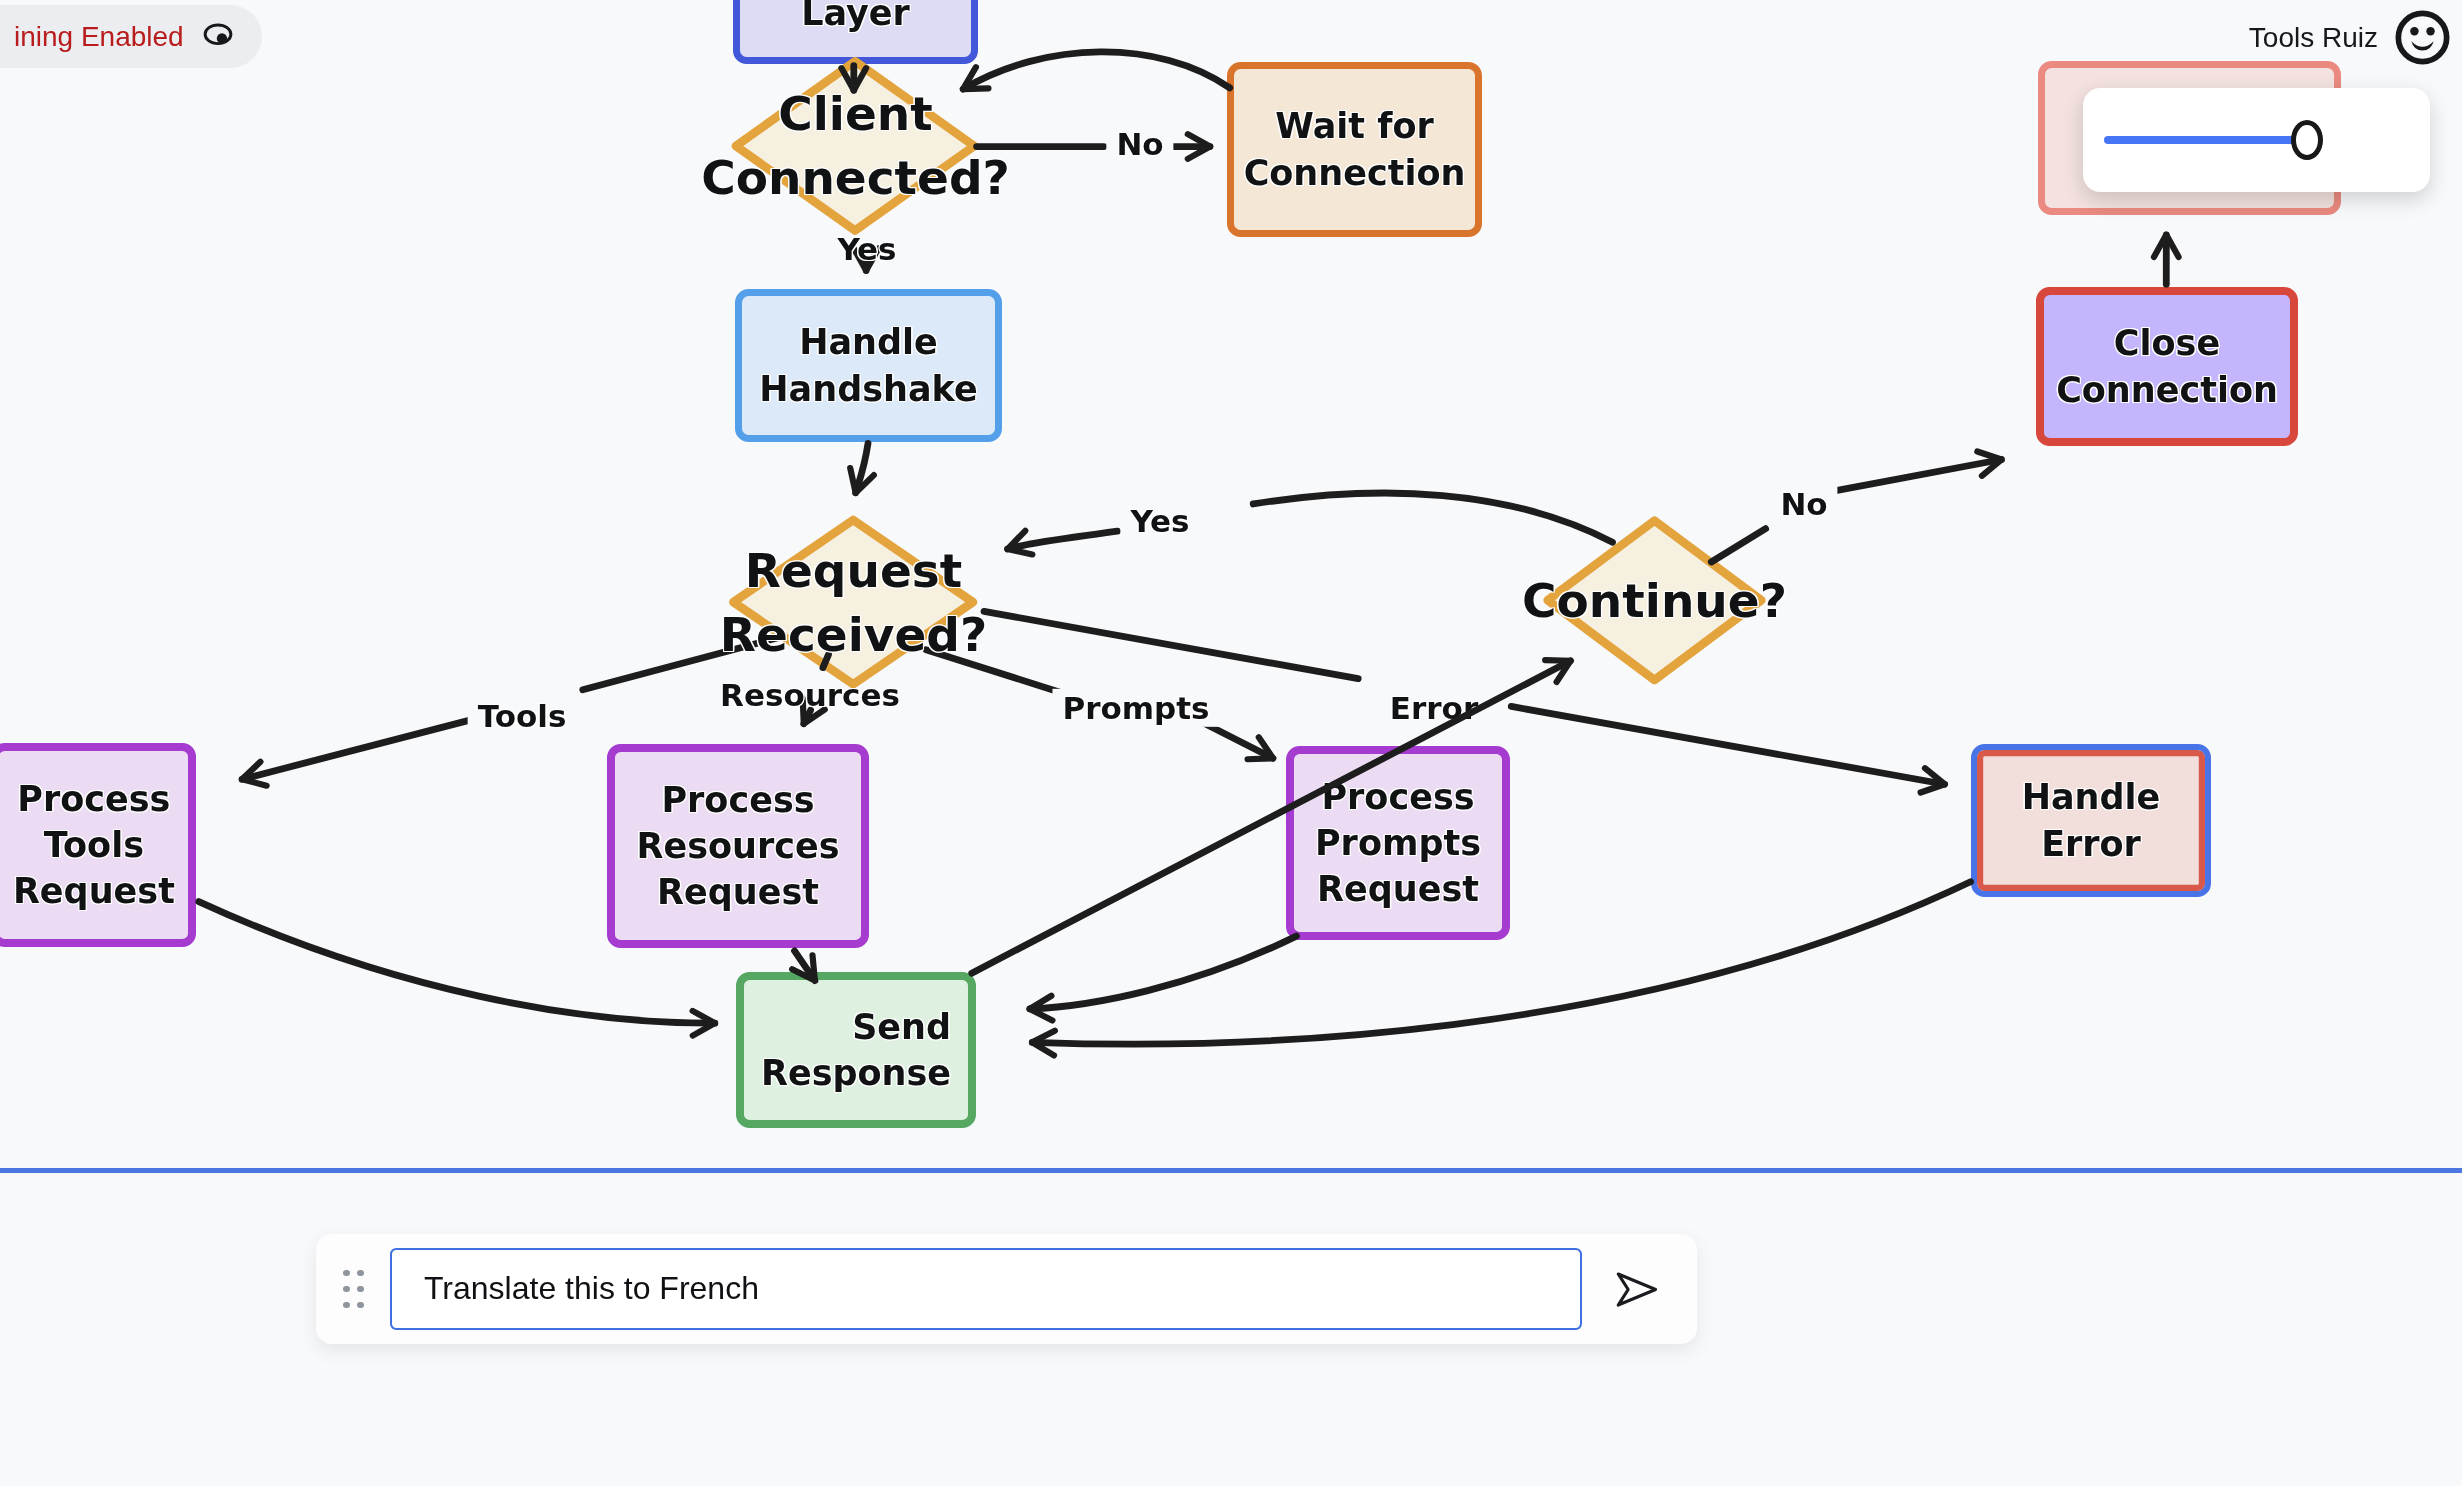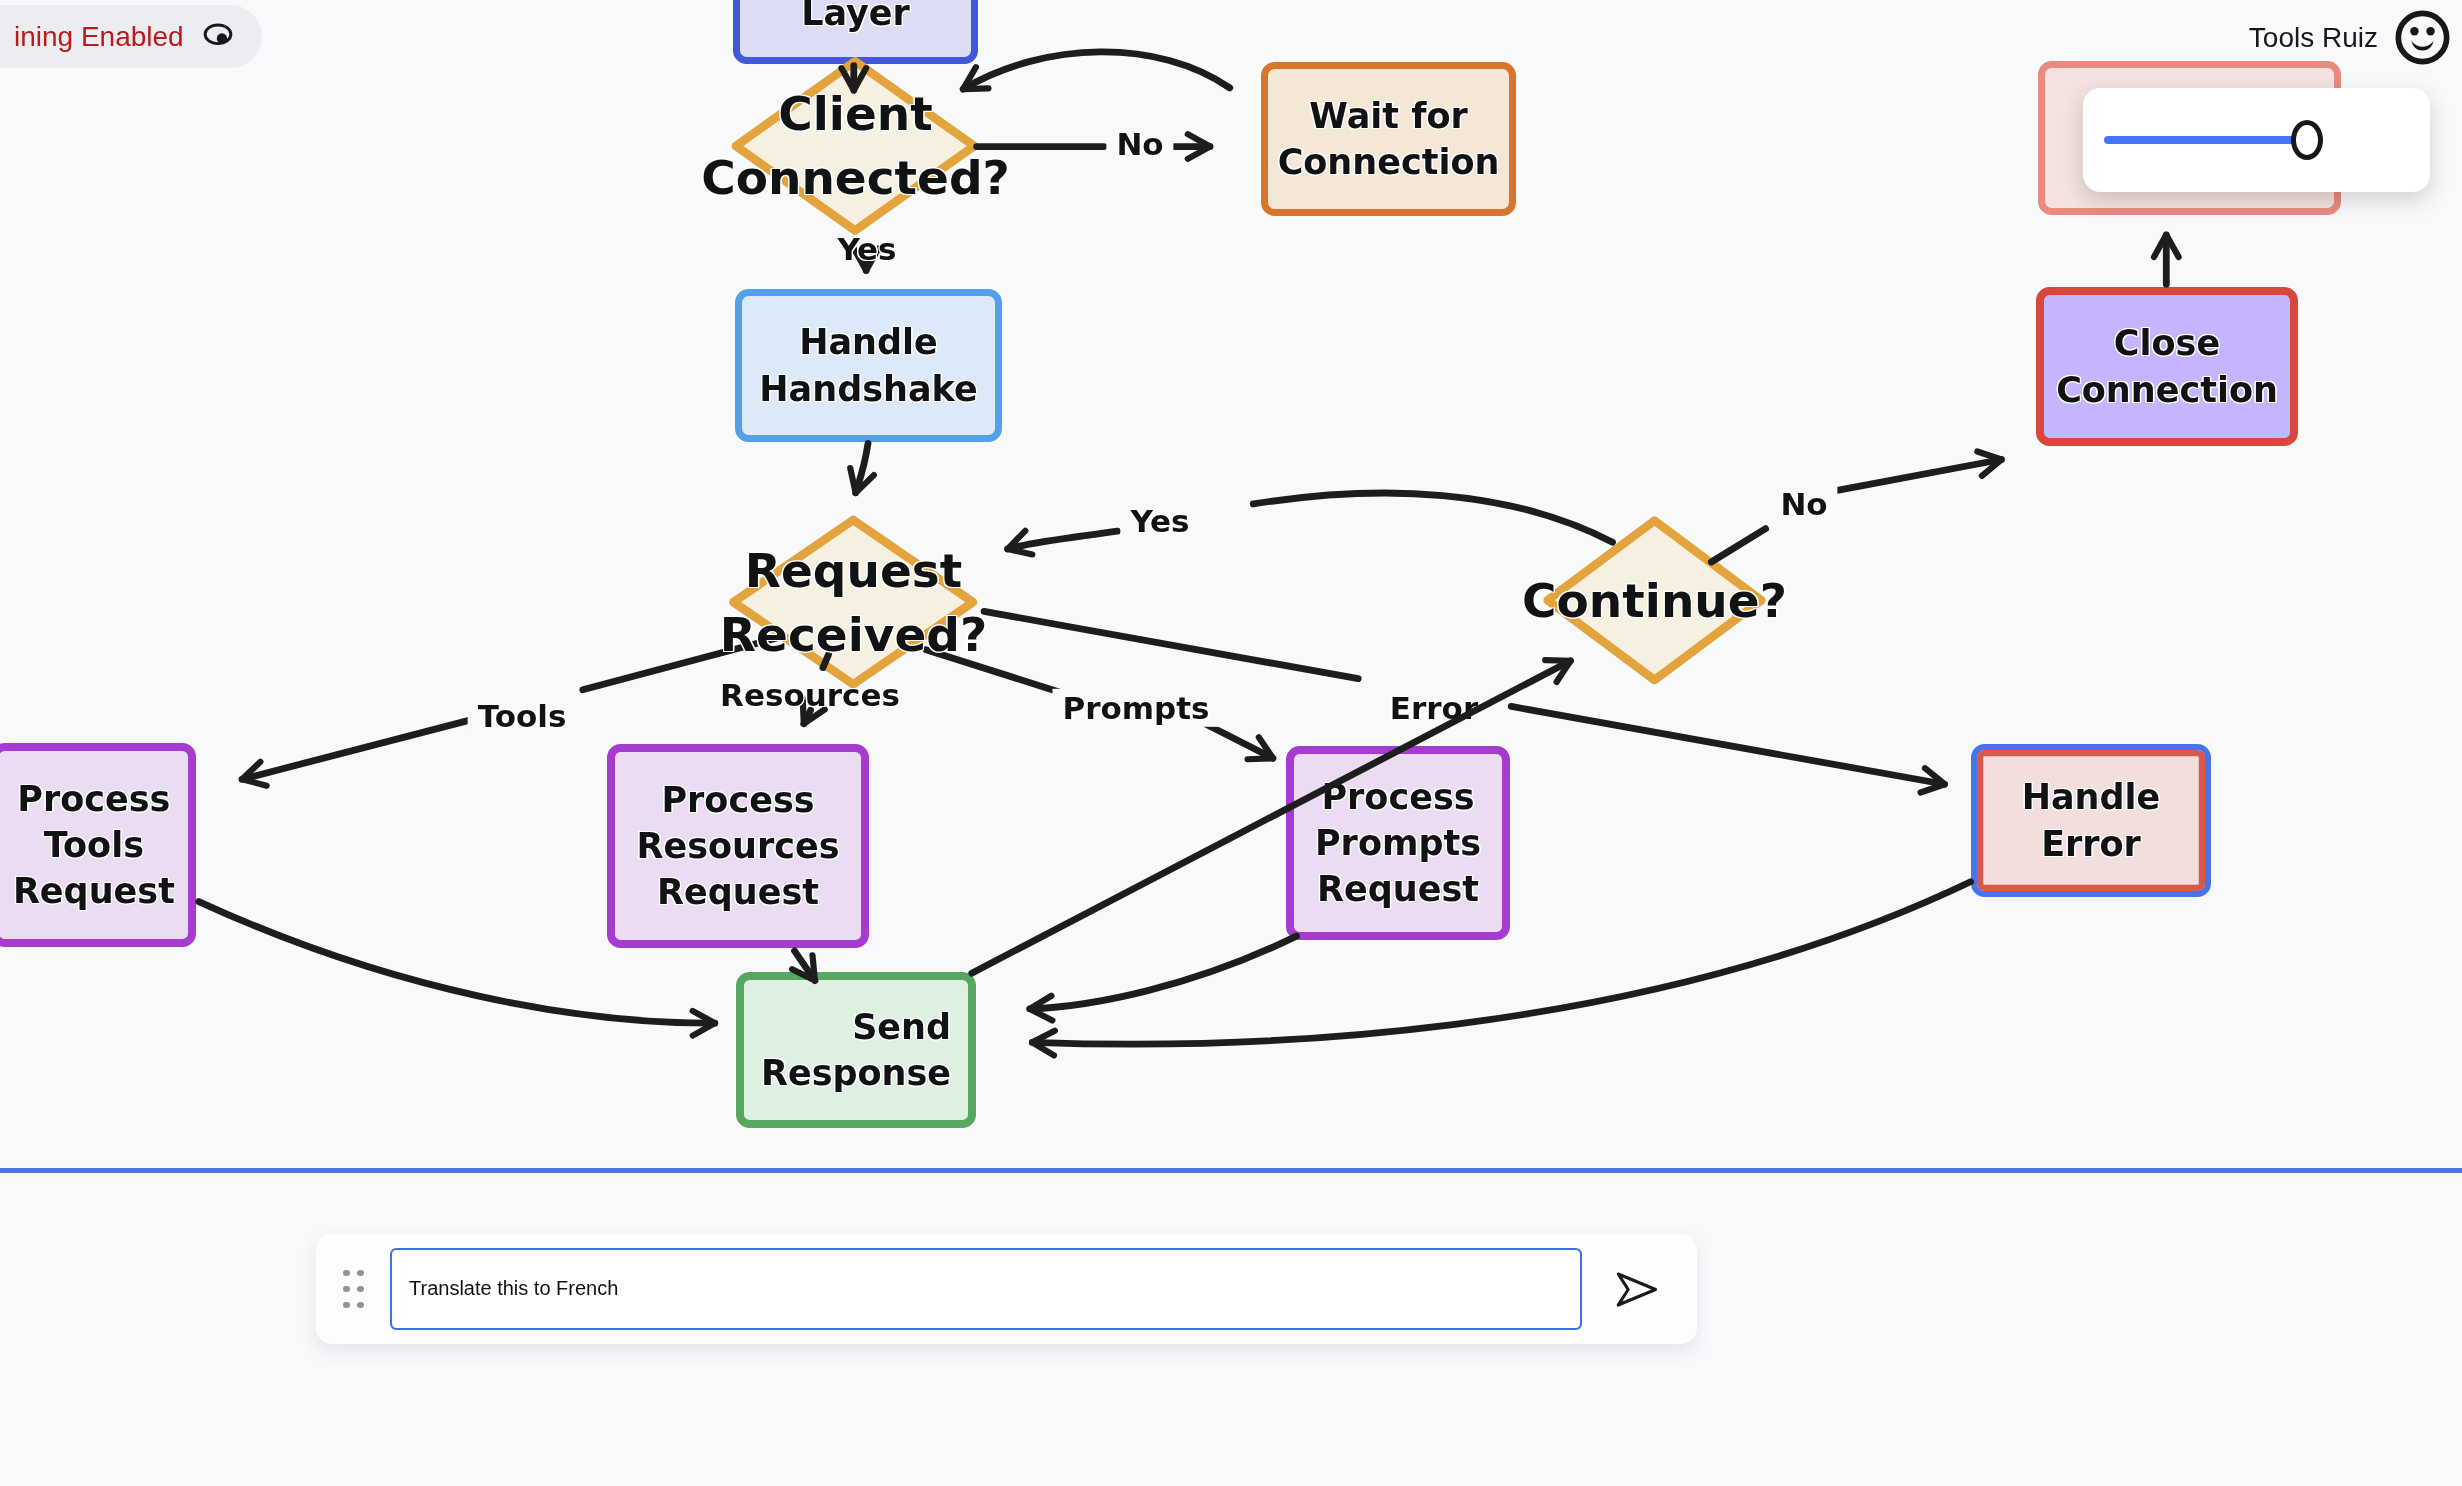--- a/index.html
+++ b/index.html
@@ -13,21 +13,21 @@
     text-shadow:1.2px 0 0 #fff,-1.2px 0 0 #fff,0 1.2px 0 #fff,0 -1.2px 0 #fff,
                 1.2px 1.2px 0 #fff,-1.2px -1.2px 0 #fff,1.2px -1.2px 0 #fff,-1.2px 1.2px 0 #fff;
   }
   
   .node{
     position:absolute;display:flex;align-items:center;justify-content:center;
     border-radius:13.6px;box-sizing:border-box;z-index:1;text-align:center;
   }
   .node .label{white-space:pre-line;font-size:35px;line-height:1.32;}
   .n-layer      {left:733px;top:-38px;width:245px;height:102px;background:#dcddf5;border:7.4px solid #4257d9;}
-  .n-wait       {left:1227px;top:62px;width:255px;height:154px;background:#f4e7d6;border:7.4px solid #d9742c;margin-left:34px;}
+  .n-wait       {left:1227px;top:62px;width:255px;height:175px;background:#f4e7d6;border:7.4px solid #d9742c;}
   .n-handshake  {left:735px;top:289px;width:267px;height:153px;background:#dce9f8;border:7.4px solid #549fe9;}
   .n-tools      {left:-8.6px;top:743px;width:205px;height:204px;background:#ecdcf3;border:8px solid #a63bd0;}
   .n-resources  {left:607px;top:744px;width:262px;height:204px;background:#ecdcf3;border:8px solid #a63bd0;}
   .n-prompts    {left:1286px;top:746px;width:224px;height:194px;background:#ecdcf3;border:8px solid #a63bd0;}
   .n-herror     {left:1971px;top:744px;width:240px;height:153px;background:#f2dedb;border:6.8px solid #4974e8;
                  box-shadow:inset 0 0 0 6.2px #d8584a;}
   .n-send       {left:736px;top:972px;width:240px;height:156px;background:#def0df;border:8px solid #55a761;text-align:right;}
   .n-close      {left:2036px;top:287px;width:262px;height:159px;background:#c4b5fd;border:8px solid #d8473b;}
   .n-redtop     {left:2038px;top:61px;width:303px;height:154px;background:#f3e2df;border:7.4px solid #ea8a80;z-index:5;}
   
@@ -61,21 +61,21 @@
   
   .divider{position:absolute;left:0;top:1168px;width:2462px;height:5px;background:#4b76e0;z-index:1;}
   .composer{position:absolute;left:316px;top:1234px;width:1381px;height:110px;z-index:5;
     background:#fdfdfe;border-radius:16px;box-shadow:0 6.2px 17.3px rgba(60,64,80,.10);}
   .drag-dots{position:absolute;left:23.5px;top:31px;width:28px;height:48px;
     display:grid;grid-template-columns:repeat(2,1fr);grid-template-rows:repeat(3,1fr);
     align-items:center;justify-items:center;cursor:grab;}
   .drag-dots i{width:6.8px;height:6.8px;border-radius:50%;background:#8f959d;}
   .composer input{position:absolute;left:74px;top:13.6px;width:1192px;height:82px;
     border:2.5px solid #4070e0;border-radius:6.2px;box-sizing:border-box;background:#fff;
-    font-family:"Liberation Sans",sans-serif;font-size:20px;color:#101114;padding:0 17px;outline:none;}
+    font-family:"Liberation Sans",sans-serif;font-size:32px;color:#101114;padding:0 32px;outline:none;}
   .send-btn{position:absolute;left:1295px;top:30px;width:53px;height:53px;border:none;background:transparent;
     display:flex;align-items:center;justify-content:center;cursor:pointer;}
 </style>
 </head>
 <body>
 
 <div class="node n-layer">
     <span class="label hand">Layer</span>
   </div>
 <div class="node n-wait">

